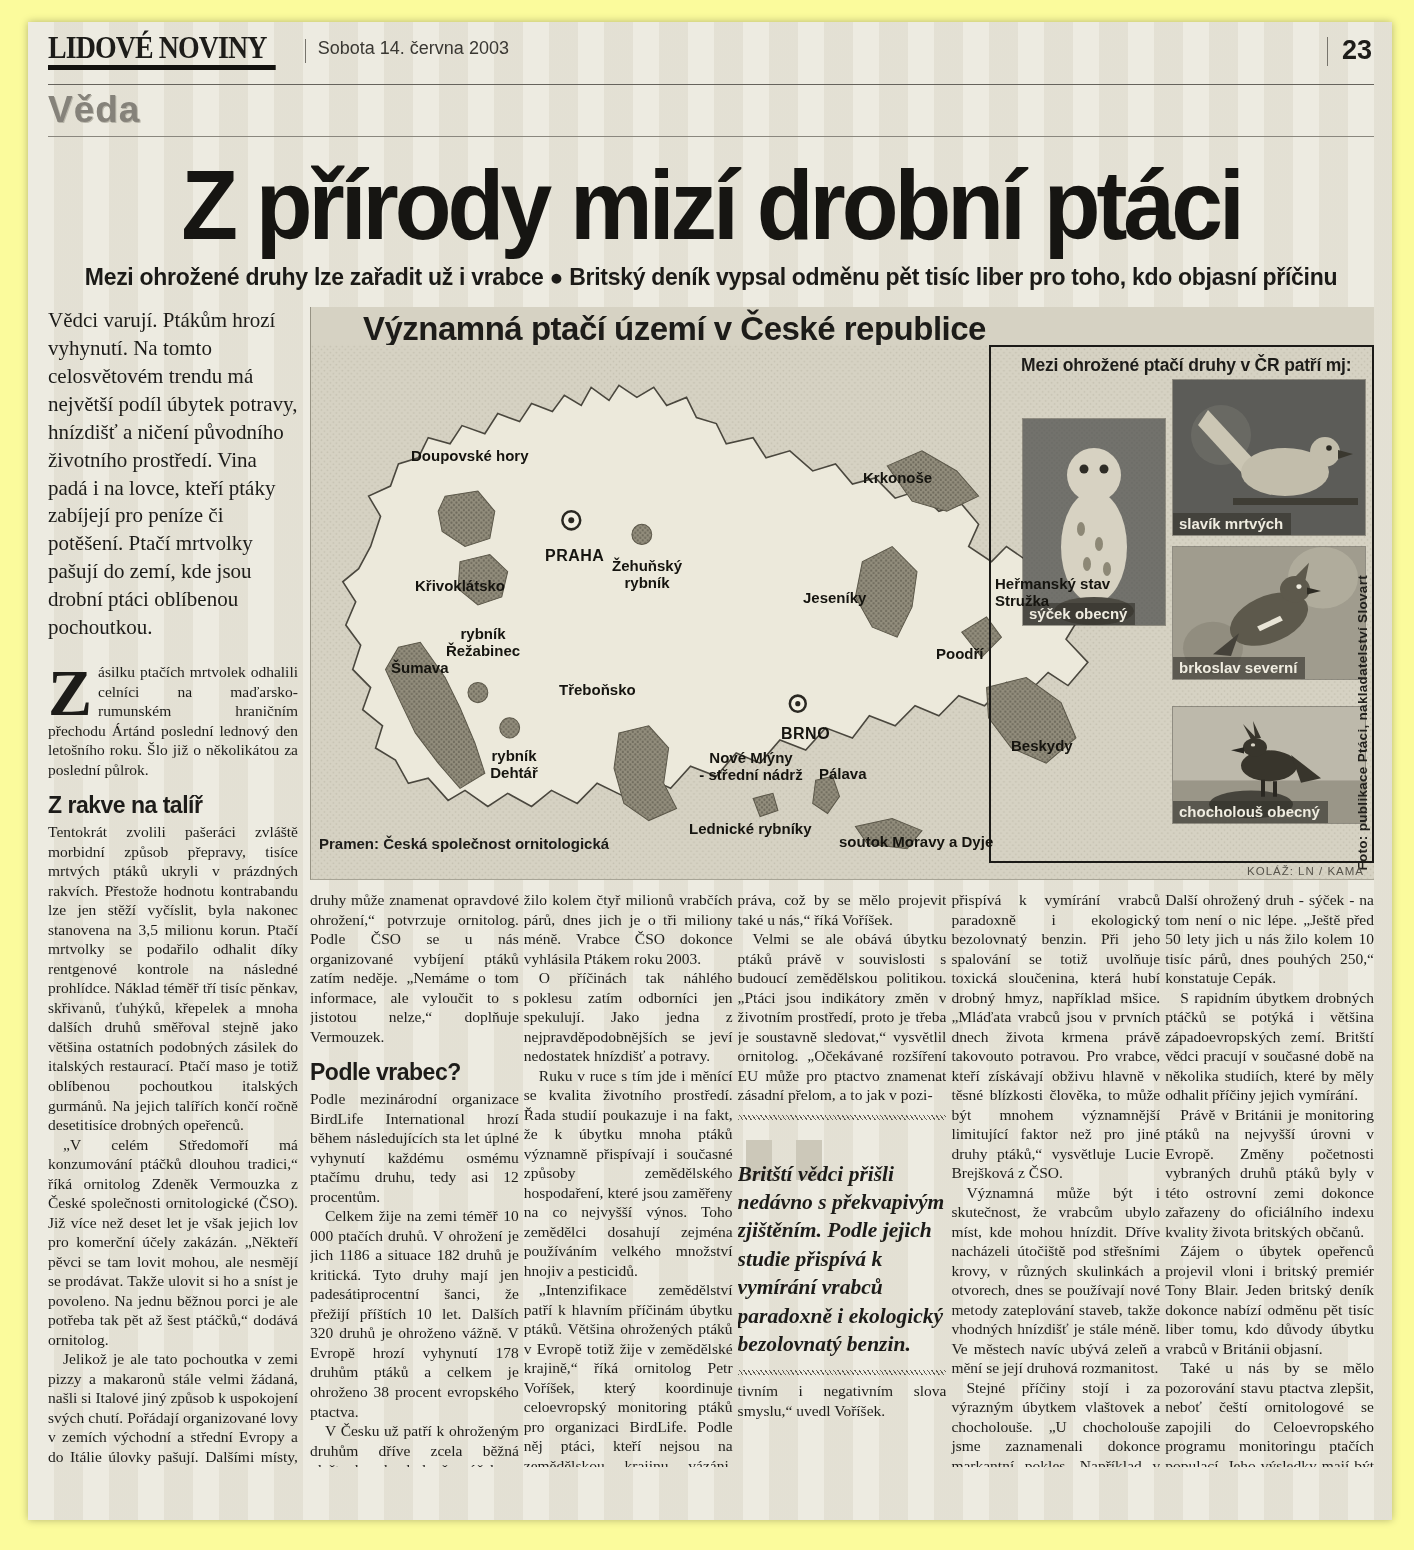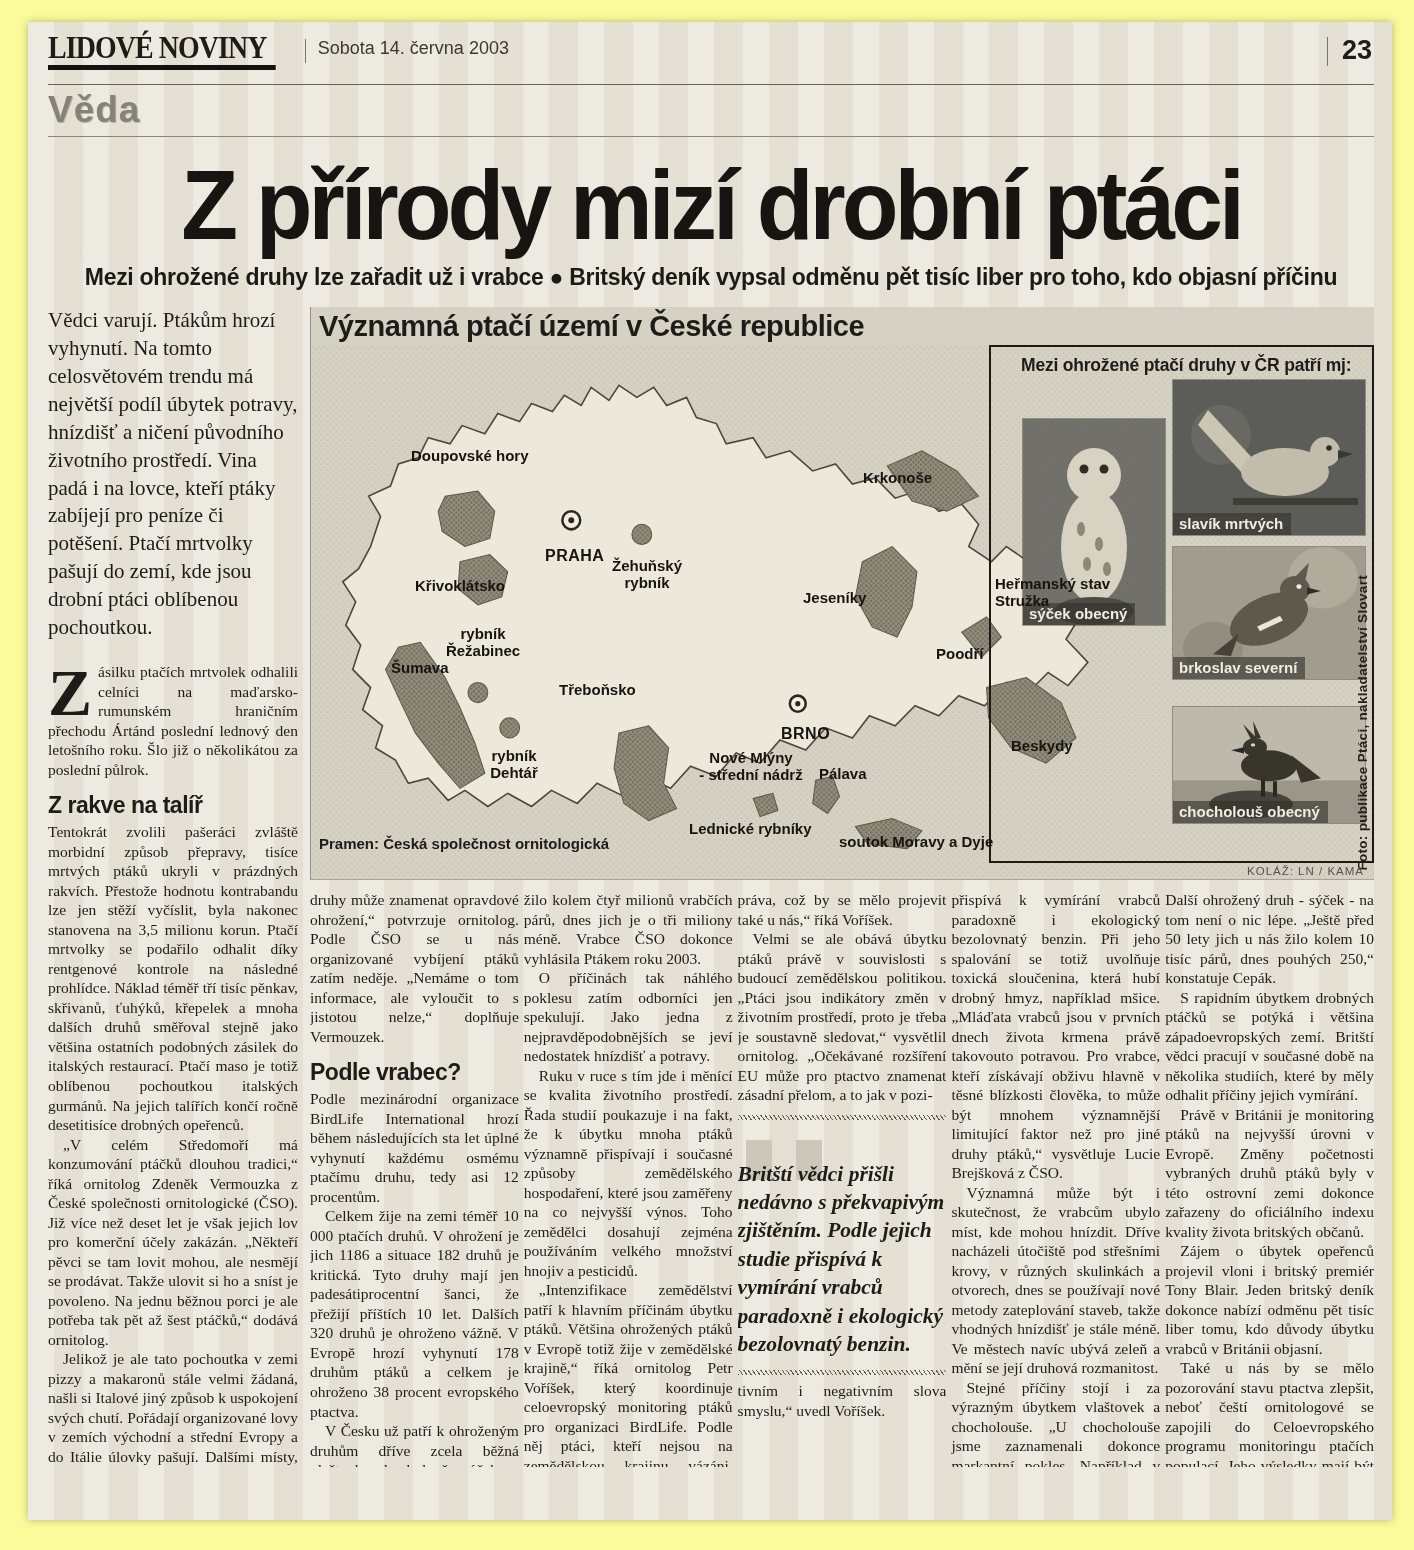--- a/index.html
+++ b/index.html
@@ -37,22 +37,22 @@
   .drop-para{font-size:15.5px;line-height:1.26;text-align:justify;margin:0;}
   .dropcap{float:left;font-size:66px;line-height:.82;font-weight:bold;padding:4px 6px 0 0;}
   .col-head{font-family:"Liberation Sans",sans-serif;font-weight:bold;font-size:23px;
             margin:14px 0 5px;letter-spacing:-.5px;line-height:1.05;}
   p.body{font-size:15.5px;line-height:1.26;text-align:justify;margin:0;}
   p.body + p.body{text-indent:15px;}
   .main{flex:1;display:flex;flex-direction:column;min-width:0;}
   
   .map-figure{height:572px;flex:none;position:relative;background:#d6d2c3;margin-bottom:10px;
               border-left:1px solid #979384;border-bottom:1px solid #a7a496;overflow:hidden;}
-  .map-title{font-family:"Liberation Sans",sans-serif;font-weight:bold;font-size:29px;
-             padding:3px 10px 3px 8px;border-bottom:1px solid #701a75;letter-spacing:-.5px;}
+  .map-title{font-family:"Liberation Sans",sans-serif;font-weight:bold;font-size:33px;
+             padding:3px 10px 3px 8px;border-bottom:1px solid #701a75;letter-spacing:-.5px;margin-left:44px;}
   .map-svg{position:absolute;left:0;top:38px;width:100%;height:534px;}
   .ml{position:absolute;font-family:"Liberation Sans",sans-serif;font-weight:bold;font-size:15px;
       line-height:1.15;color:#15140f;white-space:pre-line;z-index:3;}
   .ml.center{text-align:center;transform:translateX(-50%);}
   .ml.city{font-size:16px;letter-spacing:.5px;}
   .pramen{position:absolute;left:8px;top:528px;font-family:"Liberation Sans",sans-serif;
           font-weight:bold;font-size:15px;z-index:3;}
   .photo-panel{position:absolute;left:678px;top:38px;width:385px;height:518px;border:2px solid #1b1a17;
                box-sizing:border-box;z-index:2;}
   .panel-head{font-family:"Liberation Sans",sans-serif;font-weight:bold;font-size:17.5px;

